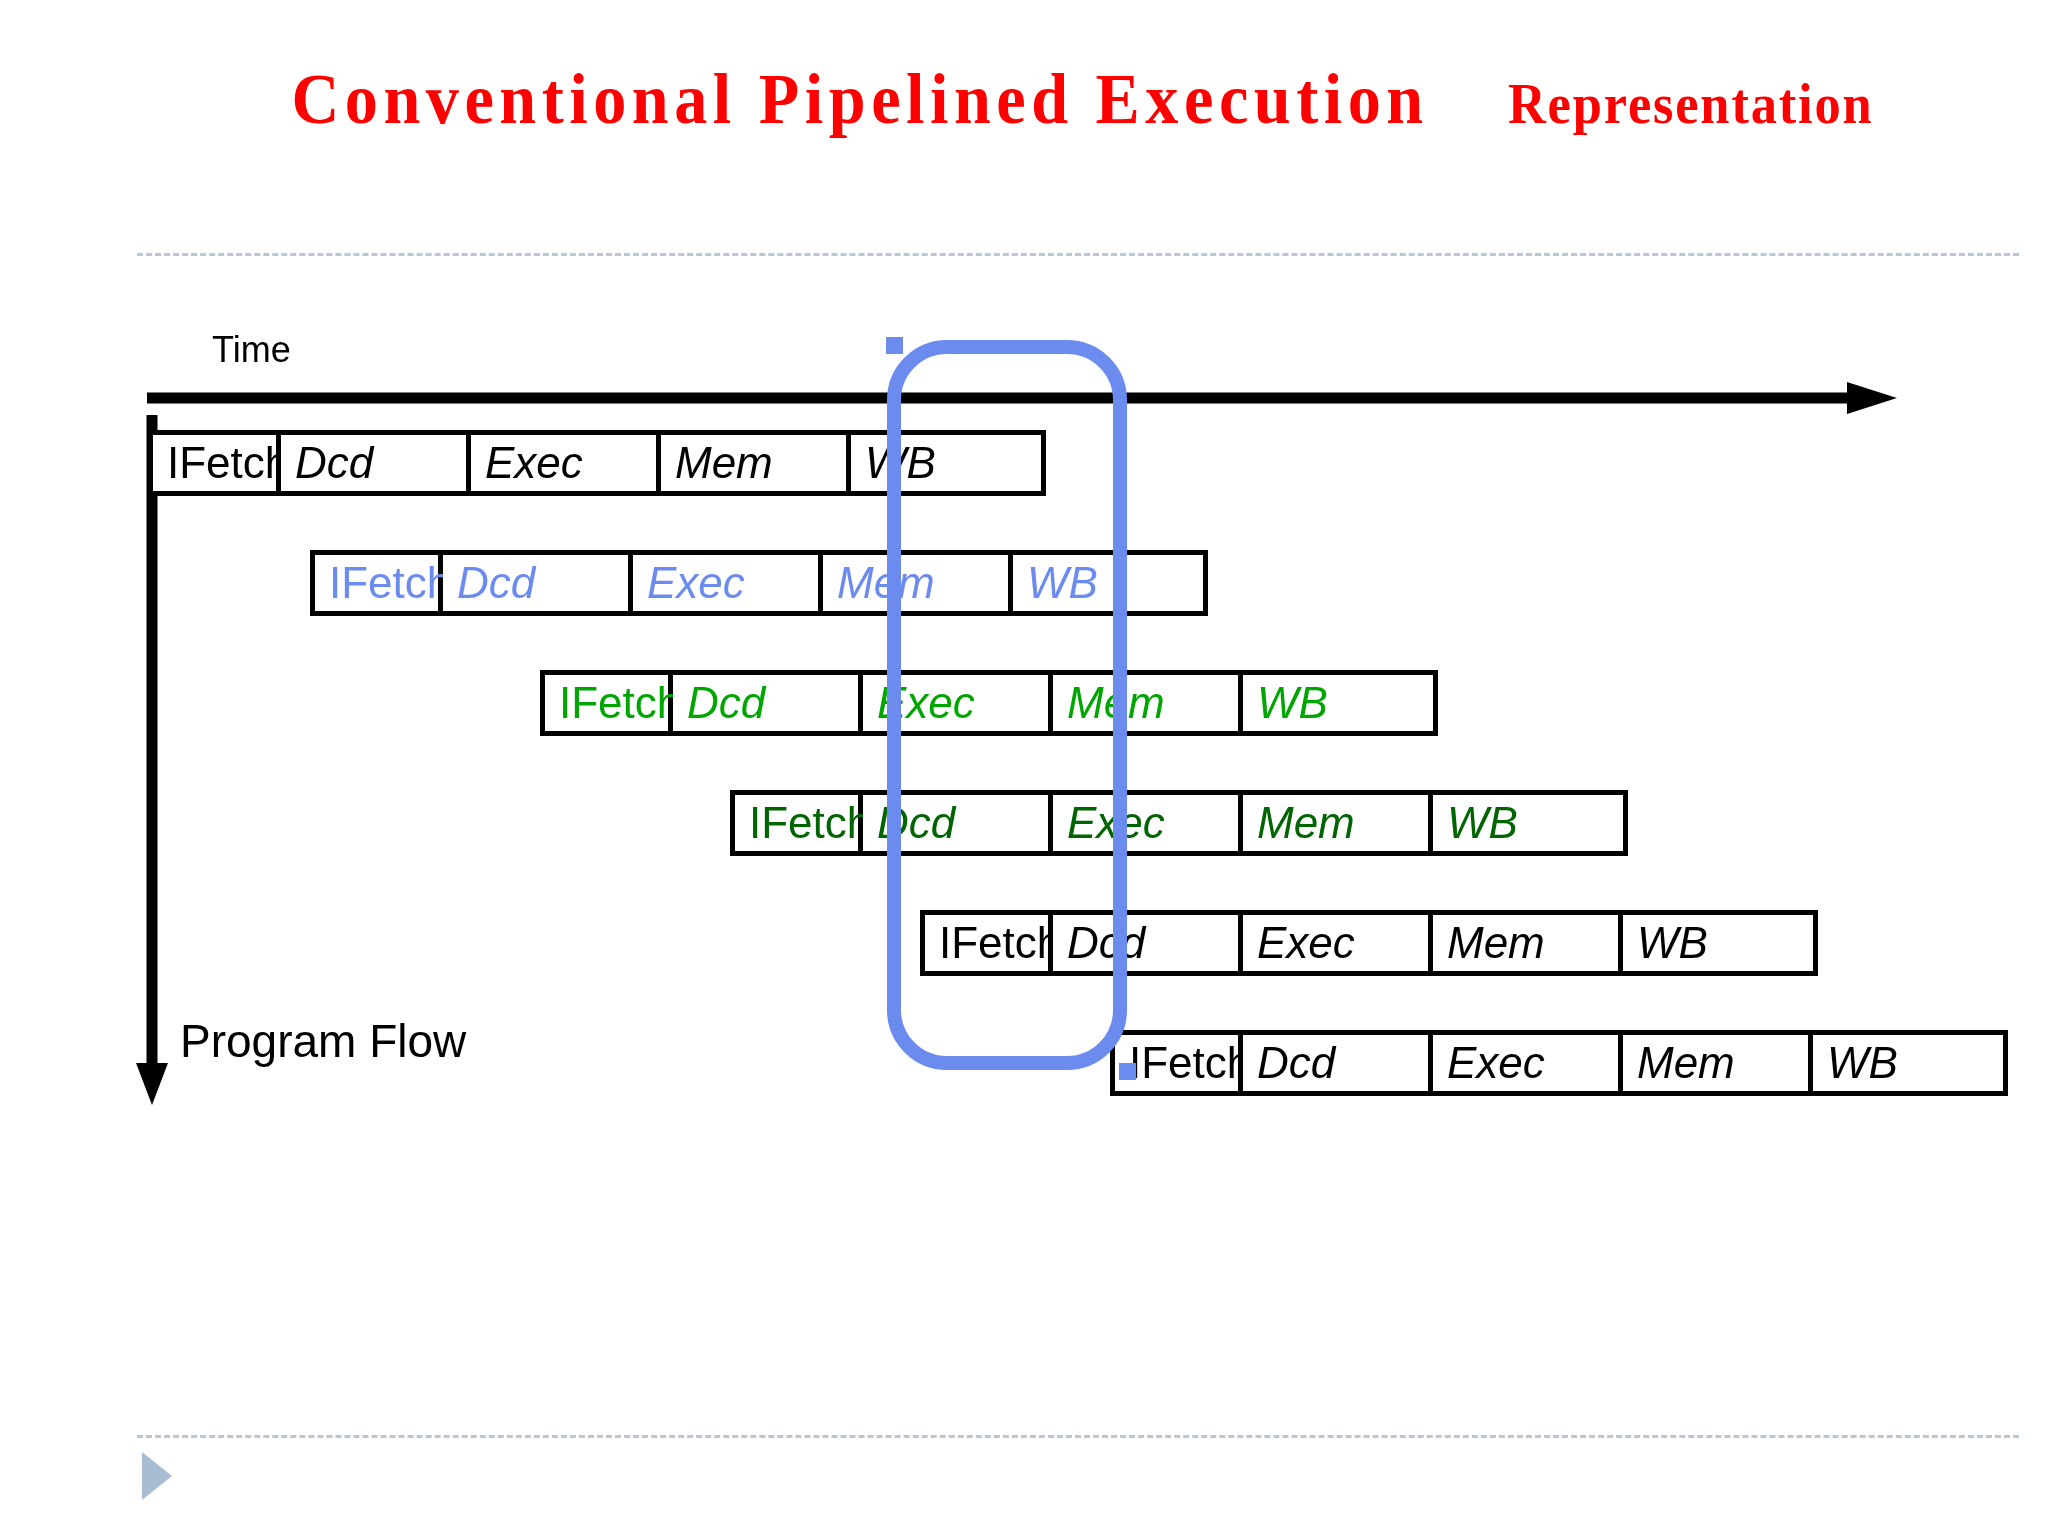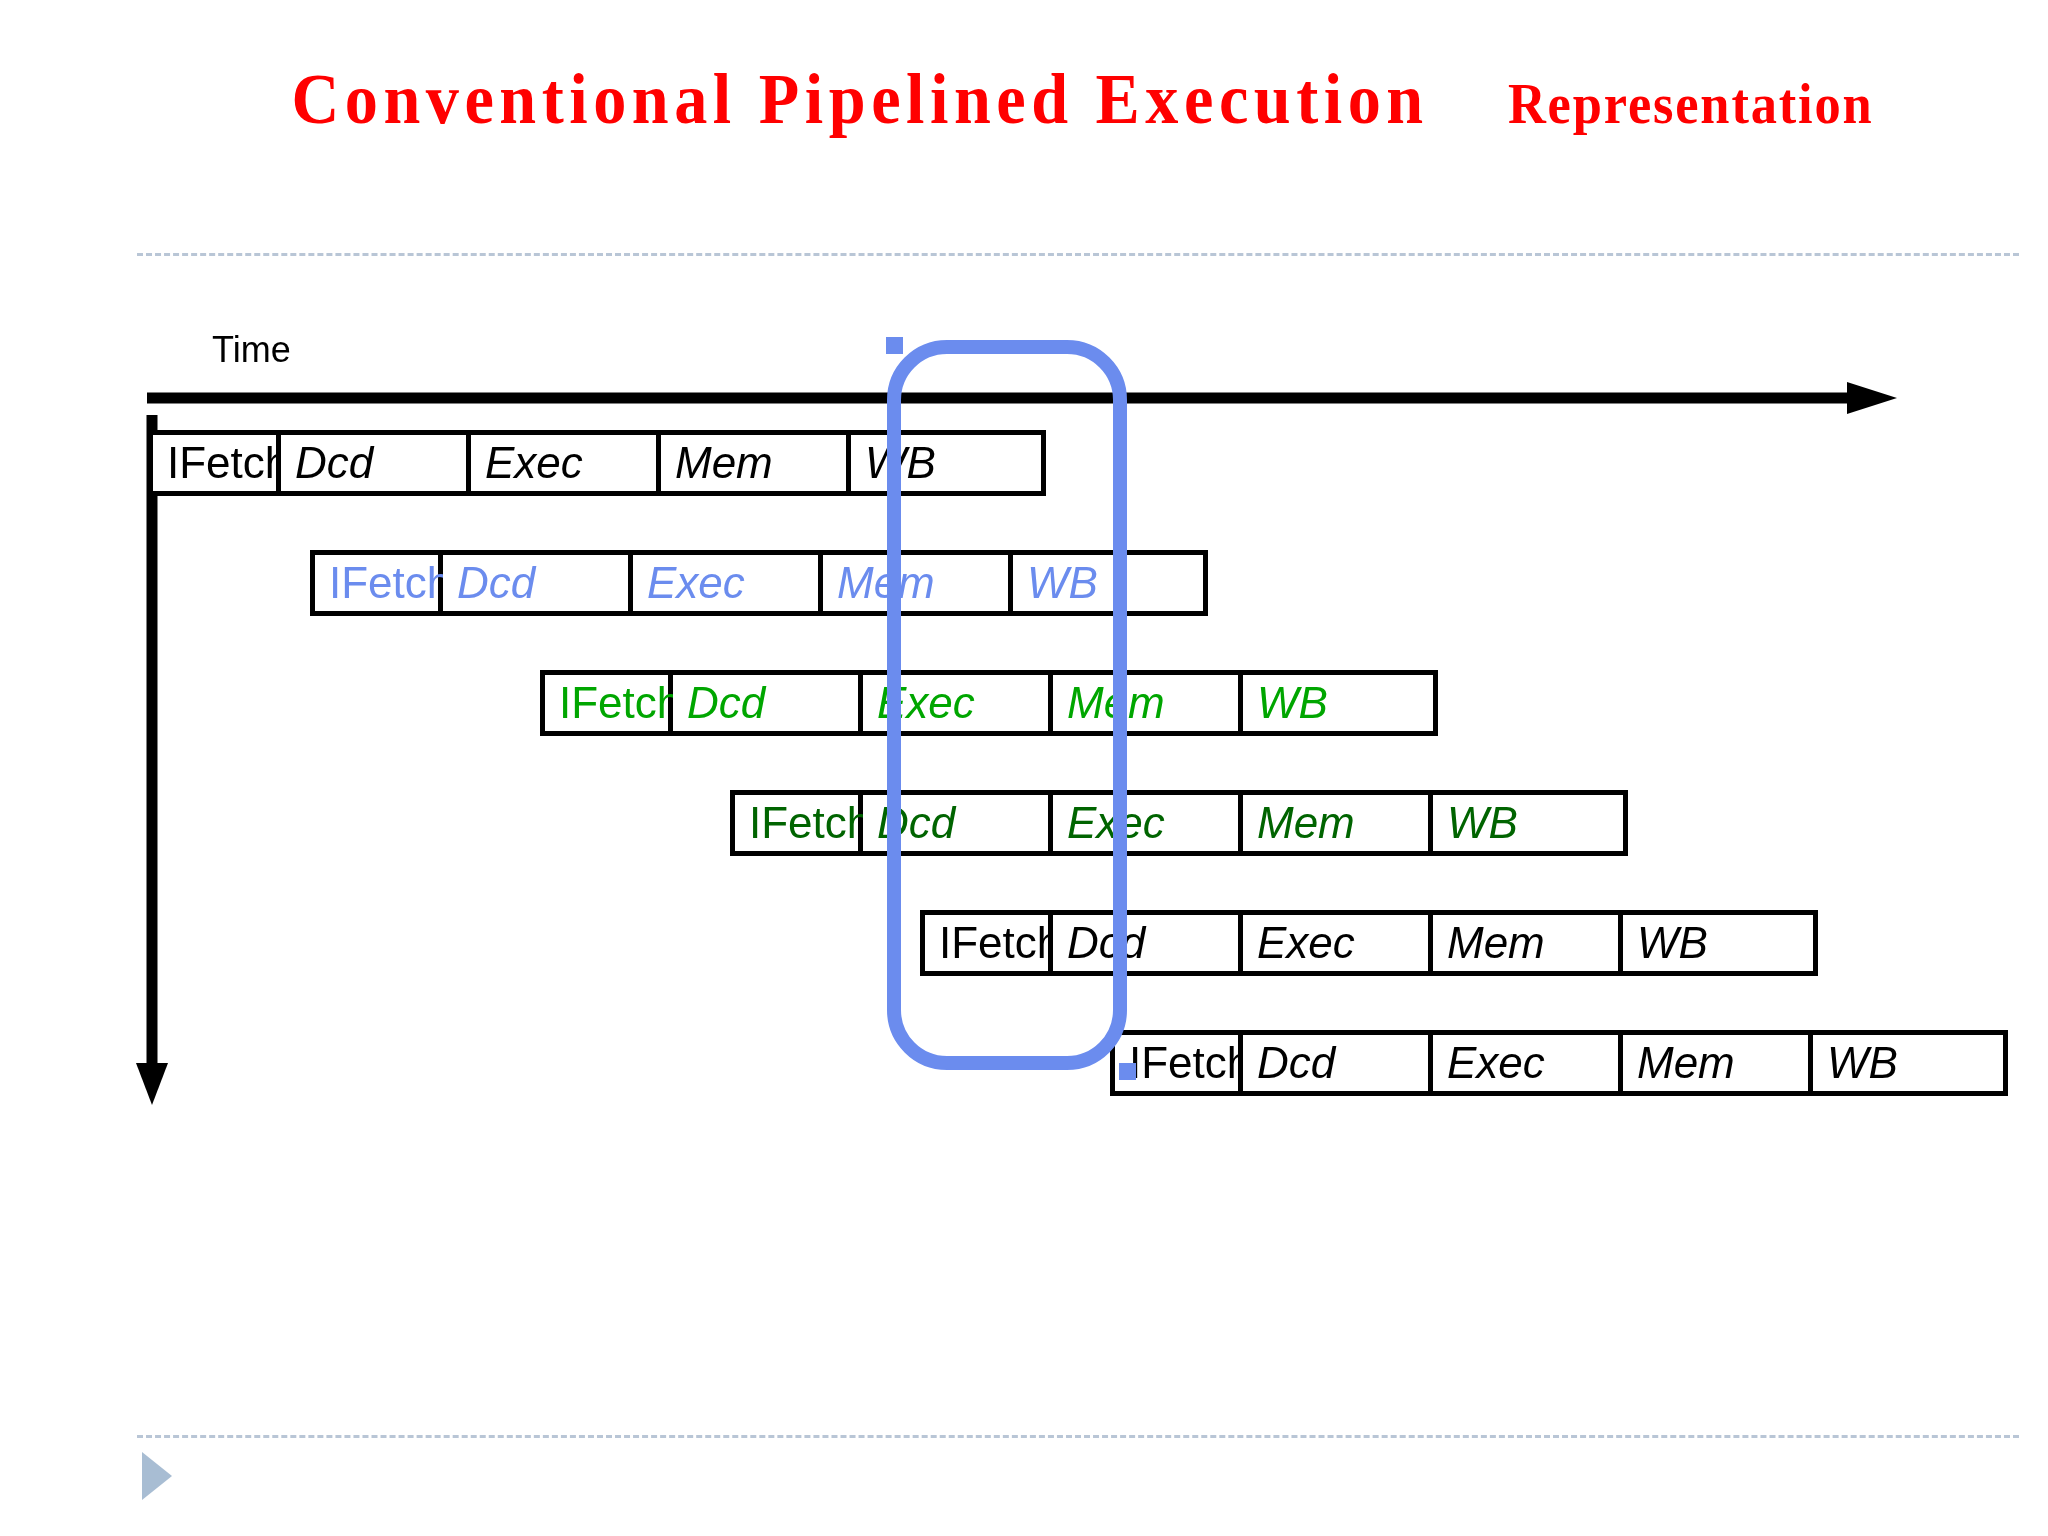--- a/index.html
+++ b/index.html
@@ -183,20 +183,21 @@
 <div id="slide">
 
   <div id="title-block">
     <span class="title-main">Conventional Pipelined Execution</span><span class="title-sub">Representation</span>
   </div>
 
   <div class="dash-rule" id="dash-top"></div>
   <div class="dash-rule" id="dash-bot"></div>
 
   <div id="time-label">Time</div>
+  <div id="program-flow-label">Program Flow</div>
 
   <svg id="time-arrow" viewBox="0 0 1750 36">
     <line x1="0" y1="18" x2="1700" y2="18" stroke="#000000" stroke-width="11"></line>
     <polygon points="1700,2 1750,18 1700,34" fill="#000000"></polygon>
   </svg>
 
   <svg id="flow-arrow" viewBox="0 0 40 690">
     <line x1="18" y1="0" x2="18" y2="648" stroke="#000000" stroke-width="11"></line>
     <polygon points="2,648 34,648 18,690" fill="#000000"></polygon>
   </svg>

